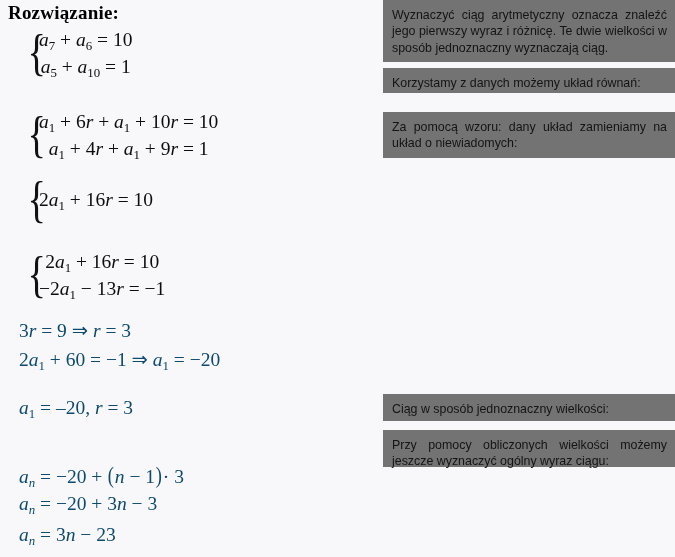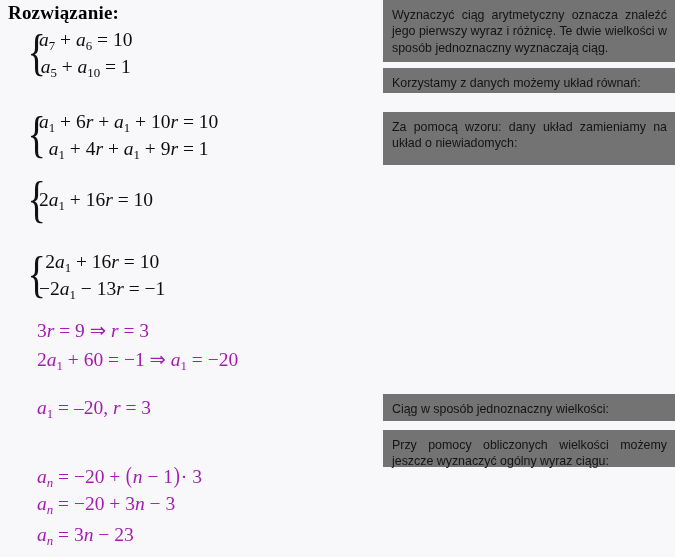--- a/index.html
+++ b/index.html
@@ -81,25 +81,25 @@
     vertical-align: -0.28em;
     line-height: 0;
   }
   .eq .var {
     font-style: italic;
   }
 
   
   .line {
     position: absolute;
-    left: 37px;
+    left: 19px;
     font-family: "Liberation Serif", serif;
     font-style: italic;
     font-size: 19.5px;
-    color: #a21caf;
+    color: #0c4a6e;
     white-space: nowrap;
   }
   .line sub {
     font-style: normal;
     font-size: 0.66em;
     vertical-align: -0.28em;
     line-height: 0;
   }
   .line .num, .line .op {
     font-style: normal;
@@ -210,21 +210,21 @@
     </div>
 
   </div>
 
   <div>
 
     <div class="note" style="top:0px; height:62px;">Wyznaczyć ciąg arytmetyczny oznacza znaleźć jego pierwszy wyraz i różnicę. Te dwie wielkości w sposób jednoznaczny wyznaczają ciąg.</div>
 
     <div class="note single" style="top:68px; height:25px;">Korzystamy z danych możemy układ równań:</div>
 
-    <div class="note" style="top:112px; height:53px;">Za pomocą wzoru: dany układ zamieniamy na układ o niewiadomych:</div>
+    <div class="note" style="top:112px; height:46px;">Za pomocą wzoru: dany układ zamieniamy na układ o niewiadomych:</div>
 
     <div class="note single" style="top:394px; height:27px;">Ciąg w sposób jednoznaczny wielkości:</div>
 
     <div class="note" style="top:430px; height:37px;">Przy pomocy obliczonych wielkości możemy jeszcze wyznaczyć ogólny wyraz ciągu:</div>
 
   </div>
 
 </div>
 
 </body></html>

